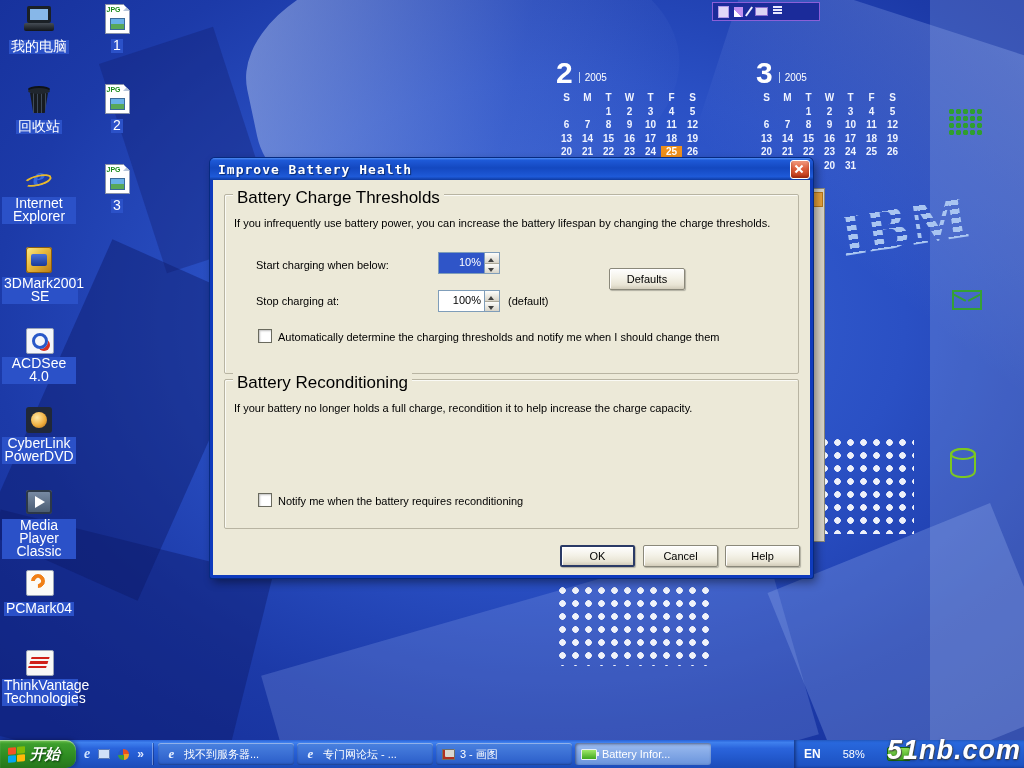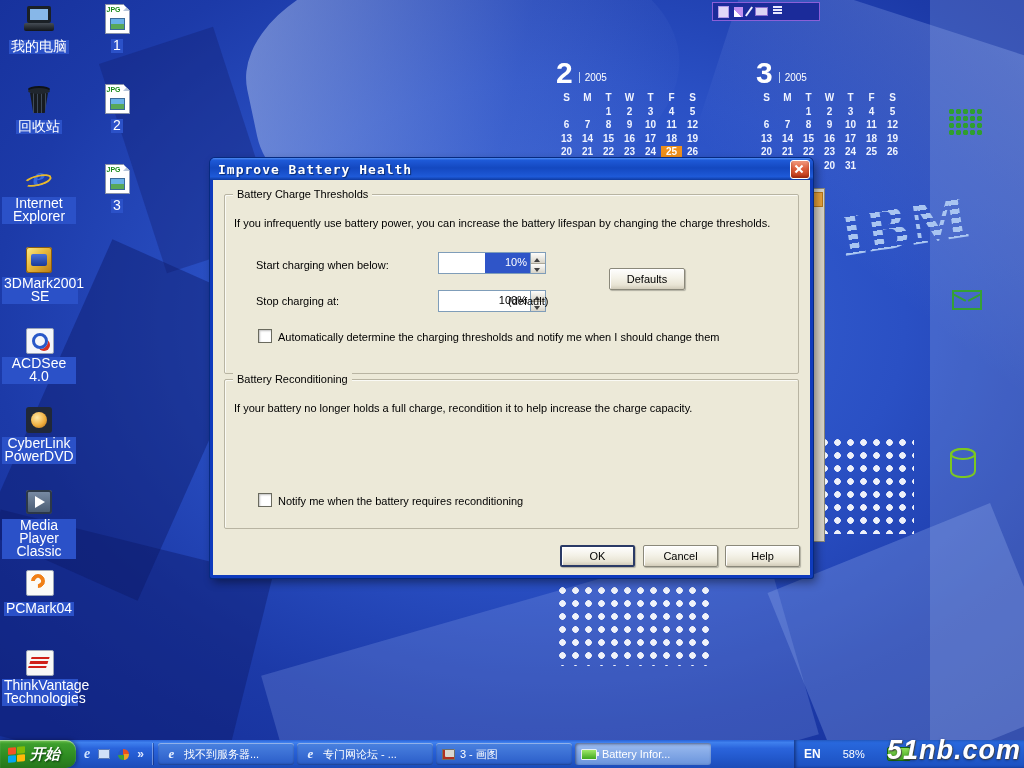--- a/index.html
+++ b/index.html
@@ -83,25 +83,25 @@
 
   
   #dialog{position:absolute;left:210px;top:158px;width:603px;height:420px;background:#0f3bbd;border-radius:5px 5px 2px 2px;box-shadow:0 0 0 1px #062a80,3px 4px 10px rgba(0,0,0,.45);z-index:10;box-sizing:border-box;}
   .titlebar{position:absolute;left:0;top:0;right:0;height:22px;border-radius:5px 5px 0 0;background:linear-gradient(180deg,#4e8df4 0%,#1e5ad8 10%,#1448c0 45%,#1e5ad8 85%,#0f3aa0 100%);display:flex;align-items:center;padding:0 3px 0 8px;box-sizing:border-box;}
   .dlg-title{flex:1;font-family:"DejaVu Sans Mono",monospace;font-weight:bold;font-size:13px;color:#fff;letter-spacing:1px;text-shadow:1px 1px 1px #082a70;}
   .closebtn{width:18px;height:17px;background:linear-gradient(#f29a7e,#dd5f3d 45%,#c23a17);border:1px solid #fff;border-radius:3px;position:relative;box-shadow:inset 0 -2px 3px rgba(120,20,0,.5);cursor:pointer;}
   .closebtn .x1,.closebtn .x2{position:absolute;left:3px;top:7px;width:10px;height:2px;background:#fff;}
   .closebtn .x1{transform:rotate(45deg);} .closebtn .x2{transform:rotate(-45deg);}
   .dlg-body{position:absolute;left:3px;right:3px;top:22px;bottom:3px;background:#ece9d8;font-size:11px;color:#000;}
   .grp{position:absolute;border:1px solid #b8b4a2;border-radius:2px;box-shadow:inset 1px 1px 0 rgba(255,255,255,.75);}
-  .grp-title{position:absolute;left:8px;top:-7px;background:#ece9d8;padding:0 4px;font-size:11px;}
+  .grp-title{position:absolute;left:8px;top:-7px;background:#ece9d8;padding:0 4px;font-size:17px;}
   .dtext{position:absolute;font-size:11px;white-space:nowrap;}
   .xp-btn{position:absolute;height:22px;background:linear-gradient(#fefefe,#f4f2e8 45%,#e8e4d4 80%,#d2ccba);border:1px solid #8a887a;border-radius:2px;font-size:11px;display:flex;align-items:center;justify-content:center;box-shadow:inset 1px 1px 0 #fff,1px 1px 1px rgba(0,0,0,.25);cursor:pointer;box-sizing:border-box;}
   .xp-btn.default{border:2px solid #2a3a66;}
-  .spin{position:absolute;width:60px;height:20px;background:#fff;border:1px solid #7f9db9;display:flex;box-sizing:content-box;padding-left:46px;}
+  .spin{position:absolute;width:60px;height:20px;background:#fff;border:1px solid #7f9db9;display:flex;box-sizing:content-box;}
   .spin-val{flex:1;font-size:11px;padding:3px 3px 0 0;text-align:right;}
   .spin-val.selected{background:#2f55c8;color:#fff;}
   .spin-btns{width:14px;display:flex;flex-direction:column;border-left:1px solid #7f9db9;}
   .sb{flex:1;background:linear-gradient(#fdfdfb,#d8d4c8);position:relative;cursor:pointer;}
   .sb.up{border-bottom:1px solid #aca899;}
   .sb.up::after{content:"";position:absolute;left:3px;top:2px;border:3px solid transparent;border-bottom:4px solid #404040;}
   .sb.down::after{content:"";position:absolute;left:3px;top:4px;border:3px solid transparent;border-top:4px solid #404040;}
   .chkrow{position:absolute;display:flex;align-items:flex-end;gap:6px;cursor:pointer;}
   .chk{width:12px;height:12px;background:#fff;border:1px solid #6a6a5e;box-shadow:inset 1px 1px 2px rgba(0,0,0,.25);flex:none;}
   .chklabel{font-size:11px;white-space:nowrap;}

